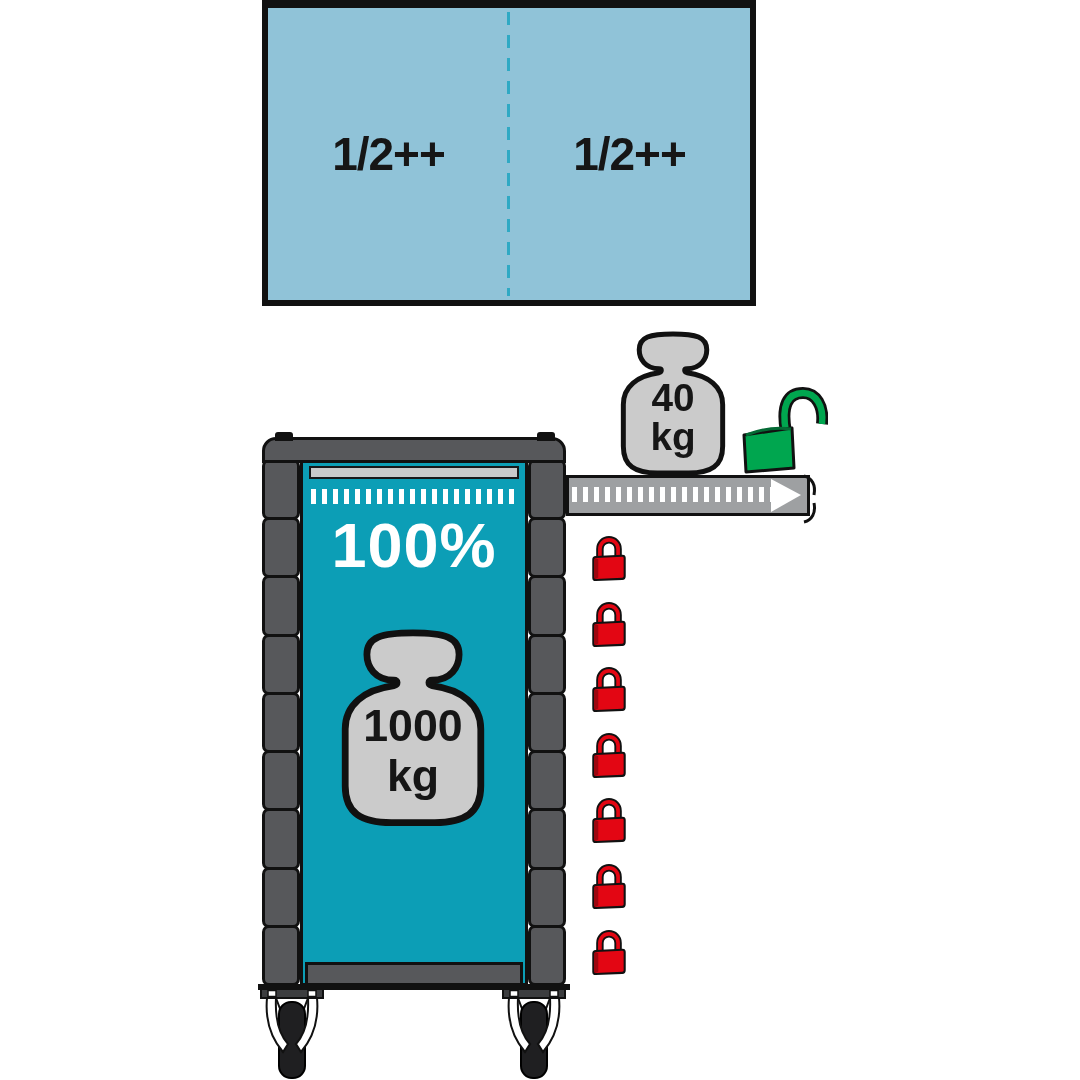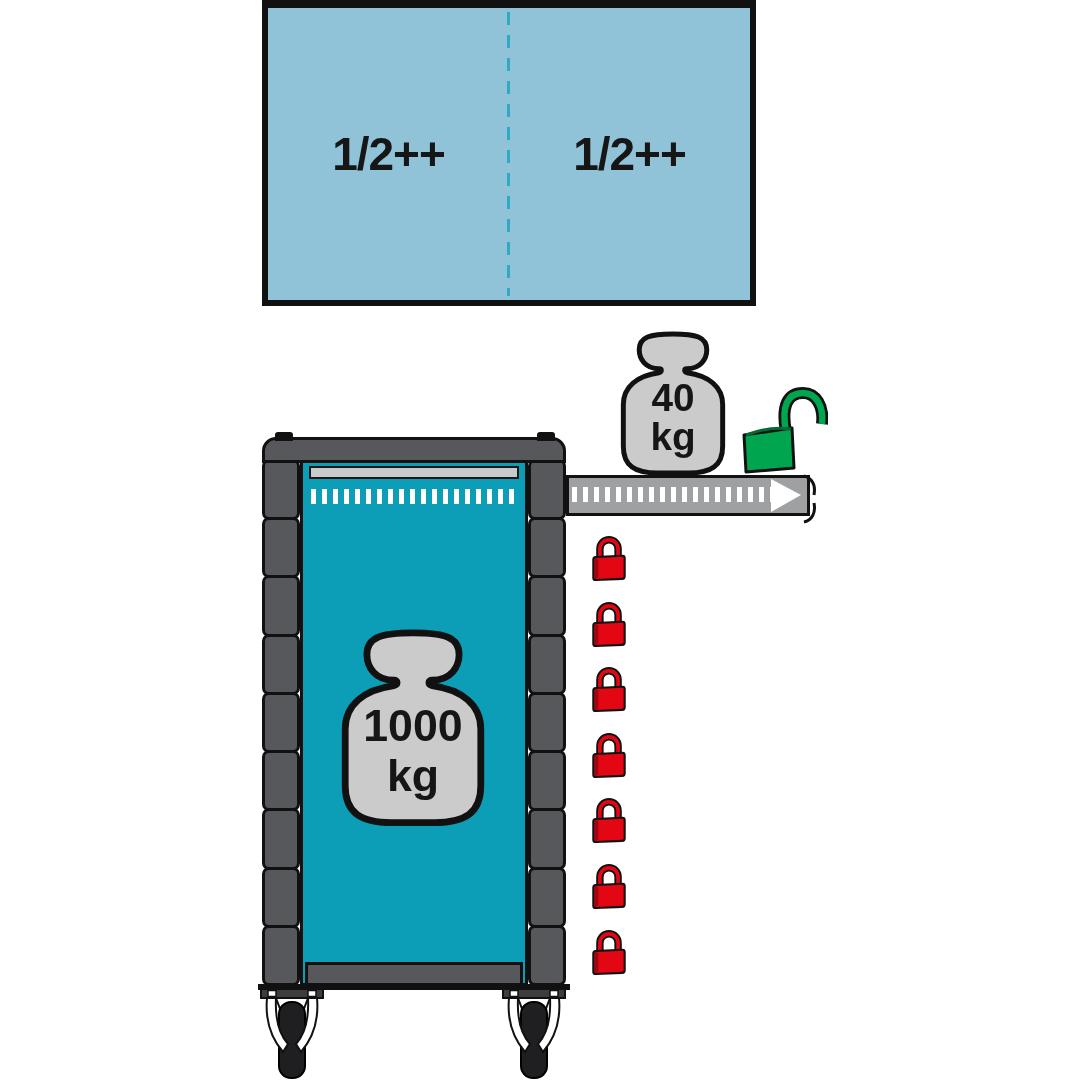--- a/index.html
+++ b/index.html
@@ -146,20 +146,21 @@
     <div class="rail-seg"></div>
     <div class="rail-seg"></div>
     <div class="rail-seg"></div>
     <div class="rail-seg"></div>
     <div class="rail-seg"></div>
   </div>
 
   <div class="front-panel">
     <div class="handle-bar"></div>
     <div class="hatch-row"></div>
+    <div class="percent-label">100%</div>
     <svg class="big-weight" width="152" height="202" viewBox="0 0 112 149">
       <path d="M42 40 C28 40 22 30 22 21 C22 8 33 5 56 5 C79 5 90 8 90 21 C90 30 84 40 70 40 C67 40 67 43 70 44 C92 47 106 58 106 76 L106 118 C106 138 94 145 72 145 L40 145 C18 145 6 138 6 118 L6 76 C6 58 20 47 42 44 C45 43 45 40 42 40 Z" fill="#CBCBCB" stroke="#111" stroke-width="5" stroke-linejoin="round"></path>
       <text class="weight-num" x="56" y="85" font-size="33">1000</text>
       <text class="weight-num" x="56" y="122" font-size="33">kg</text>
     </svg>
     <div class="plinth"></div>
   </div>
 
   <div class="base-line"></div>
 

